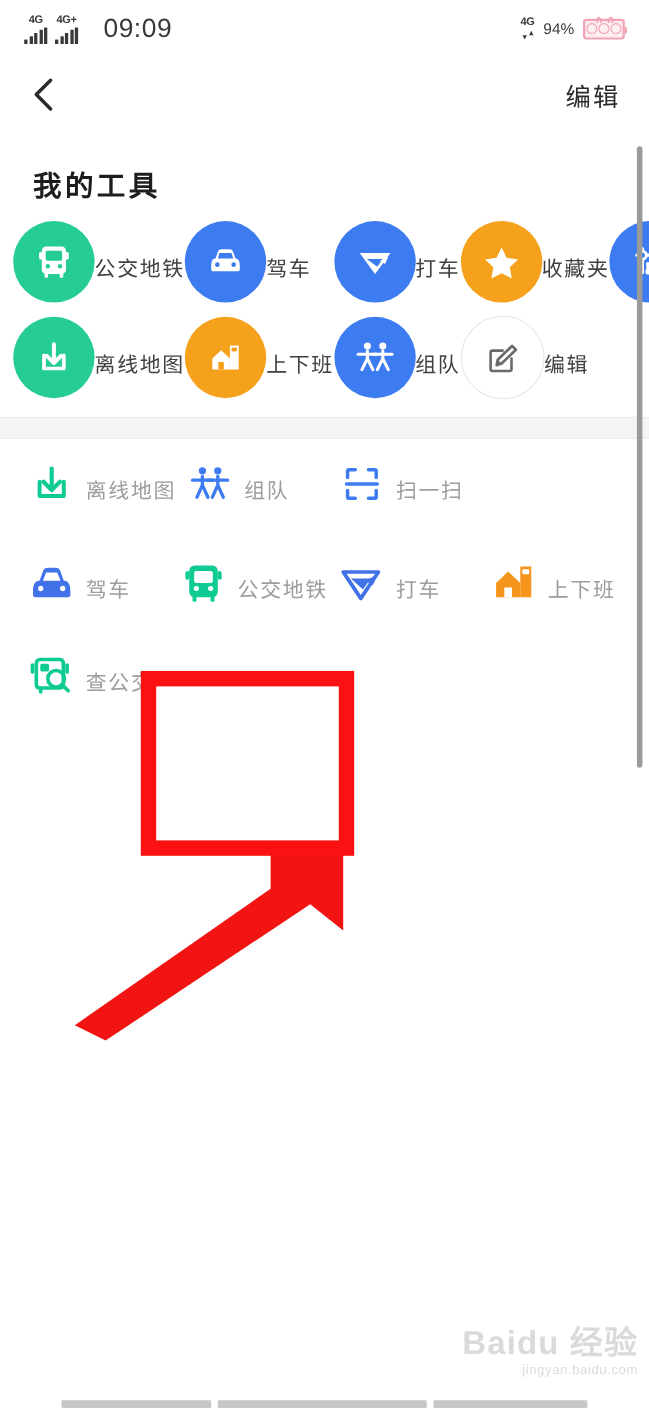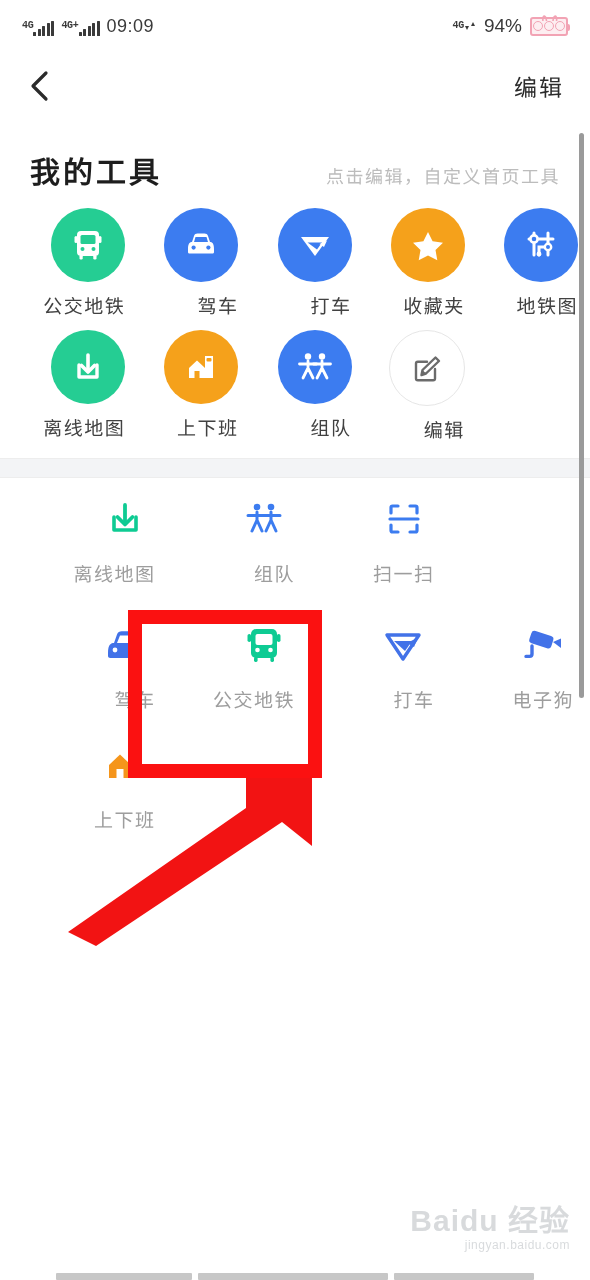--- a/index.html
+++ b/index.html
@@ -46,23 +46,23 @@
   .sig i:nth-child(3) { height: 10px; }
   .sig i:nth-child(4) { height: 13px; }
   .sig i:nth-child(5) { height: 15px; }
   .netlabel {
     font-size: 10px;
     font-weight: bold;
     line-height: 1;
     margin-bottom: 1px;
     letter-spacing: -.3px;
   }
-  .netgrp { display: flex; flex-direction: row; align-items: flex-start; font-family: Liberation Mono, monospace; }
-  .clock { font-size: 18px; letter-spacing: .5px; margin-left: 0; margin-bottom: -1px; }
-  .batt-pct { font-size: 19px; }
+  .netgrp { display: flex; flex-direction: column; align-items: center; }
+  .clock { font-size: 24px; letter-spacing: .5px; margin-left: 16px; margin-bottom: -1px; }
+  .batt-pct { font-size: 14px; }
   .batt {
     width: 38px;
     height: 19px;
     border: 2px solid #f2a3b4;
     border-radius: 3px;
     position: relative;
     display: flex;
     align-items: center;
     justify-content: space-evenly;
     box-sizing: border-box;
@@ -134,21 +134,21 @@
     background: #f3f4f6;
     border-top: 1px solid #ededed;
     border-bottom: 1px solid #ededed;
   }
   .sec-head {
     display: flex;
     align-items: baseline;
     padding: 28px 30px 10px 30px;
   }
   .sec-title {
-    font-size: 30px;
+    font-size: 26px;
     font-weight: bold;
     color: #1d1d1d;
     letter-spacing: 3px;
   }
   .sec-hint {
     margin-left: auto;
     font-size: 18px;
     color: #bcbcbc;
     letter-spacing: 1.5px;
   }
@@ -160,22 +160,22 @@
     row-gap: 12px;
   }
   .grid4 {
     display: grid;
     grid-template-columns: repeat(4, 1fr);
     padding: 10px 16px 12px 16px;
     row-gap: 22px;
   }
   .tile {
     display: flex;
-    flex-direction: column;
-    align-items: flex-end;
+    flex-direction: row;
+    align-items: center;
     cursor: pointer;
   }
   .circle {
     width: 74px; height: 74px;
     border-radius: 50%;
     display: flex;
     align-items: center;
     justify-content: center;
   }
   .circle.outline {
@@ -207,21 +207,21 @@
   }
   .anno-arrow {
     position: absolute;
     pointer-events: none;
     z-index: 39;
   }
 
   
   .watermark {
     position: absolute;
-    right: 20px;
+    right: 10px;
     bottom: 28px;
     z-index: 30;
     opacity: .38;
     pointer-events: none;
     font-size: 30px;
     font-weight: bold;
     color: #9aa0a6;
     letter-spacing: 1px;
   }
   .watermark .wm-sub {
@@ -314,21 +314,20 @@
 
 <div class="scroll-wrap">
 
   <div class="scrollbar-track">
     <div class="scrollbar-thumb"></div>
   </div>
 
   <div class="section">
     <div class="sec-head">
       <span class="sec-title">我的工具</span>
-      <span class="sec-hint">点击编辑，自定义首页工具</span>
     </div>
 
     <div class="grid5">
 
       <div class="tile">
         <span class="circle" style="background:#25cd93">
           <svg width="40" height="40" viewBox="0 0 40 40">
             <rect x="9" y="6" width="22" height="25" rx="4" fill="#fff"></rect>
             <rect x="12.5" y="10" width="15" height="9" rx="1.5" fill="#25cd93"></rect>
             <circle cx="14.5" cy="24" r="2" fill="#25cd93"></circle>
@@ -528,43 +527,47 @@
         <span class="flat">
           <svg width="50" height="48" viewBox="0 0 50 48">
             <path d="M8 14 L40 14 L24 38 Z" fill="none" stroke="#4272e8" stroke-width="3.4" stroke-linejoin="round"></path>
             <path d="M15 20 L33 20 L26 30 Z" fill="#4272e8"></path>
             <path d="M28 22 L39 16.5 L35 26 Z" fill="#4272e8"></path>
           </svg>
         </span>
         <span class="tile-label muted">打车</span>
       </div>
 
-      <div class="tile">
-        <span class="flat">
-          <svg width="52" height="48" viewBox="0 0 52 48">
-            <rect x="13" y="12" width="23" height="13" rx="3.4" fill="#4272e8" transform="rotate(18 24 18)"></rect>
-            <path d="M36 21 L44 17.5 L44 27 Z" fill="#4272e8"></path>
-            <path d="M15 25 L15 33 C15 34.4 14 35.4 12.6 35.4 L9 35.4" stroke="#4272e8" stroke-width="3.4" fill="none" stroke-linecap="round" stroke-linejoin="round"></path>
-          </svg>
-        </span>
-        <span class="tile-label muted">电子狗</span>
-      </div>
 
       <div class="tile">
         <span class="flat">
           <svg width="48" height="48" viewBox="0 0 48 48">
             <path d="M8 37 L8 24 L19 13.5 L30 24 L30 37 Z" fill="#f5951b"></path>
             <path d="M30 37 L30 9 L40 9 L40 37 Z" fill="#f5951b"></path>
             <rect x="31.8" y="11.6" width="6.4" height="4.4" rx="1.2" fill="#fff"></rect>
             <path d="M15.5 37 L15.5 28 L22.5 28 L22.5 37 Z" fill="#fff"></path>
           </svg>
         </span>
         <span class="tile-label muted">上下班</span>
       </div>
 
+      <div class="tile">
+        <span class="flat">
+          <svg width="52" height="48" viewBox="0 0 52 48">
+            <path d="M12 13 C12 10.8 13.4 9.5 15.6 9.5 L33 9.5 C35.2 9.5 36.6 10.8 36.6 13 L36.6 32 C36.6 34 35.2 35.4 33 35.4 L15.6 35.4 C13.4 35.4 12 34 12 32 Z" fill="none" stroke="#0ecb93" stroke-width="3.3"></path>
+            <path d="M8.5 14.5 L8.5 21" stroke="#0ecb93" stroke-width="3.3" stroke-linecap="round"></path>
+            <path d="M40 14.5 L40 21" stroke="#0ecb93" stroke-width="3.3" stroke-linecap="round"></path>
+            <path d="M16 35.4 L16 39" stroke="#0ecb93" stroke-width="3.3" stroke-linecap="round"></path>
+            <circle cx="30" cy="27" r="7.5" fill="none" stroke="#0ecb93" stroke-width="3.3"></circle>
+            <path d="M35.6 32.6 L41 38" stroke="#0ecb93" stroke-width="3.3" stroke-linecap="round"></path>
+            <rect x="15.6" y="13.5" width="8" height="7" rx="1.6" fill="#0ecb93"></rect>
+          </svg>
+        </span>
+        <span class="tile-label muted">查公交</span>
+      </div>
 
     </div>
   </div>
 
 </div>
 
 <div class="anno-box" style="left:128px; top:610px; width:194px; height:168px;"></div>
 
 <svg class="anno-arrow" style="left:50px; top:760px; width:290px; height:190px;" viewBox="0 0 290 190">
   <path d="M18 172 L196 48 L196 14 L262 14 L262 86 L232 62 L46 186 Z" fill="#f21313"></path>

